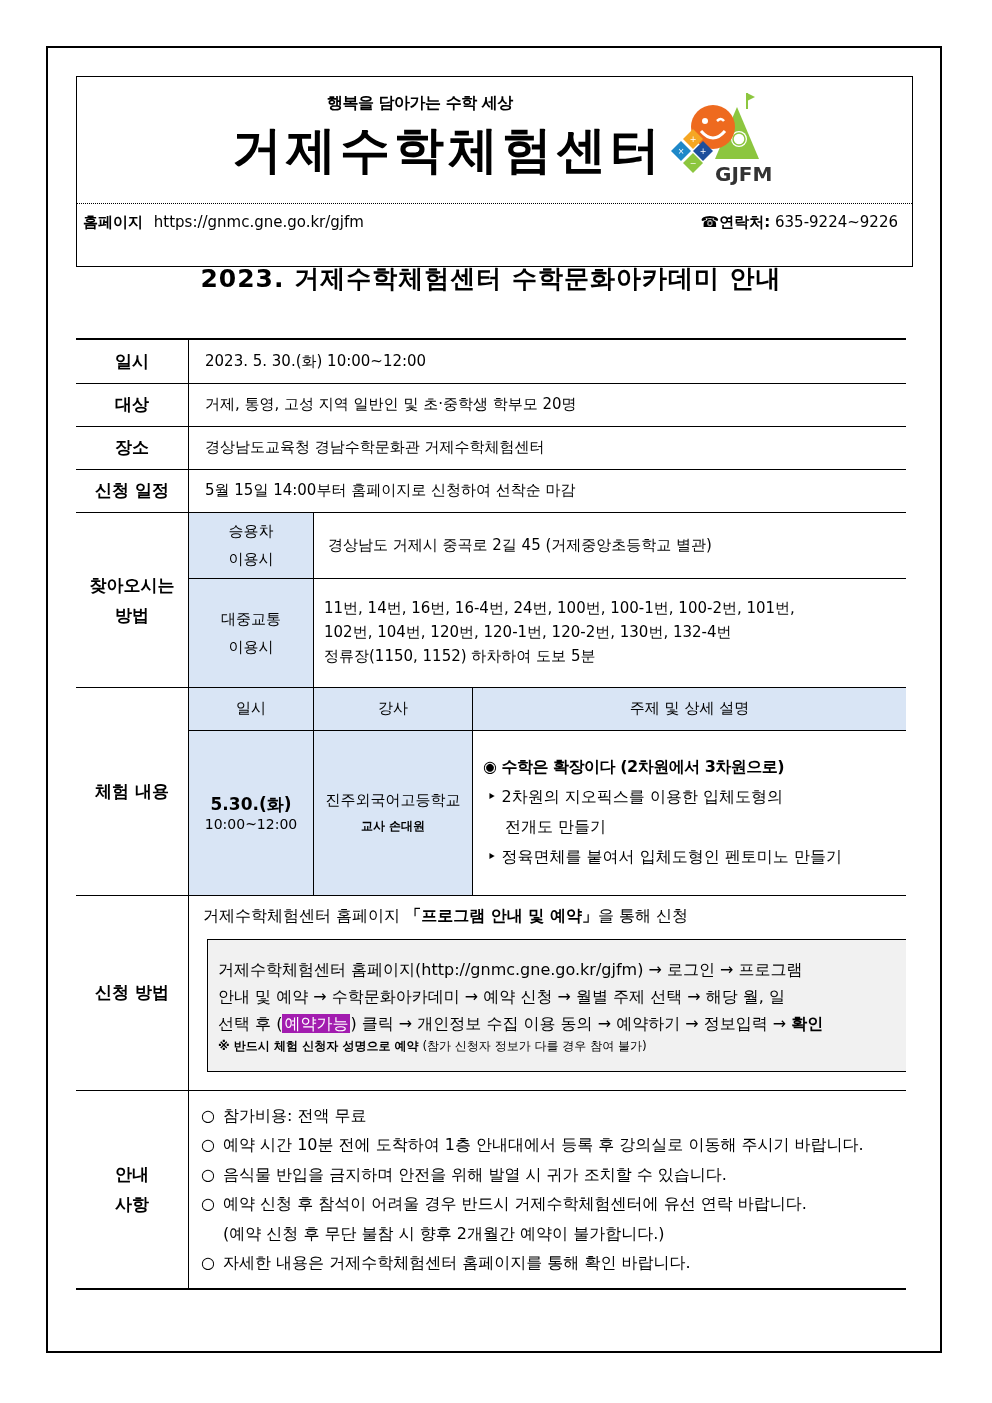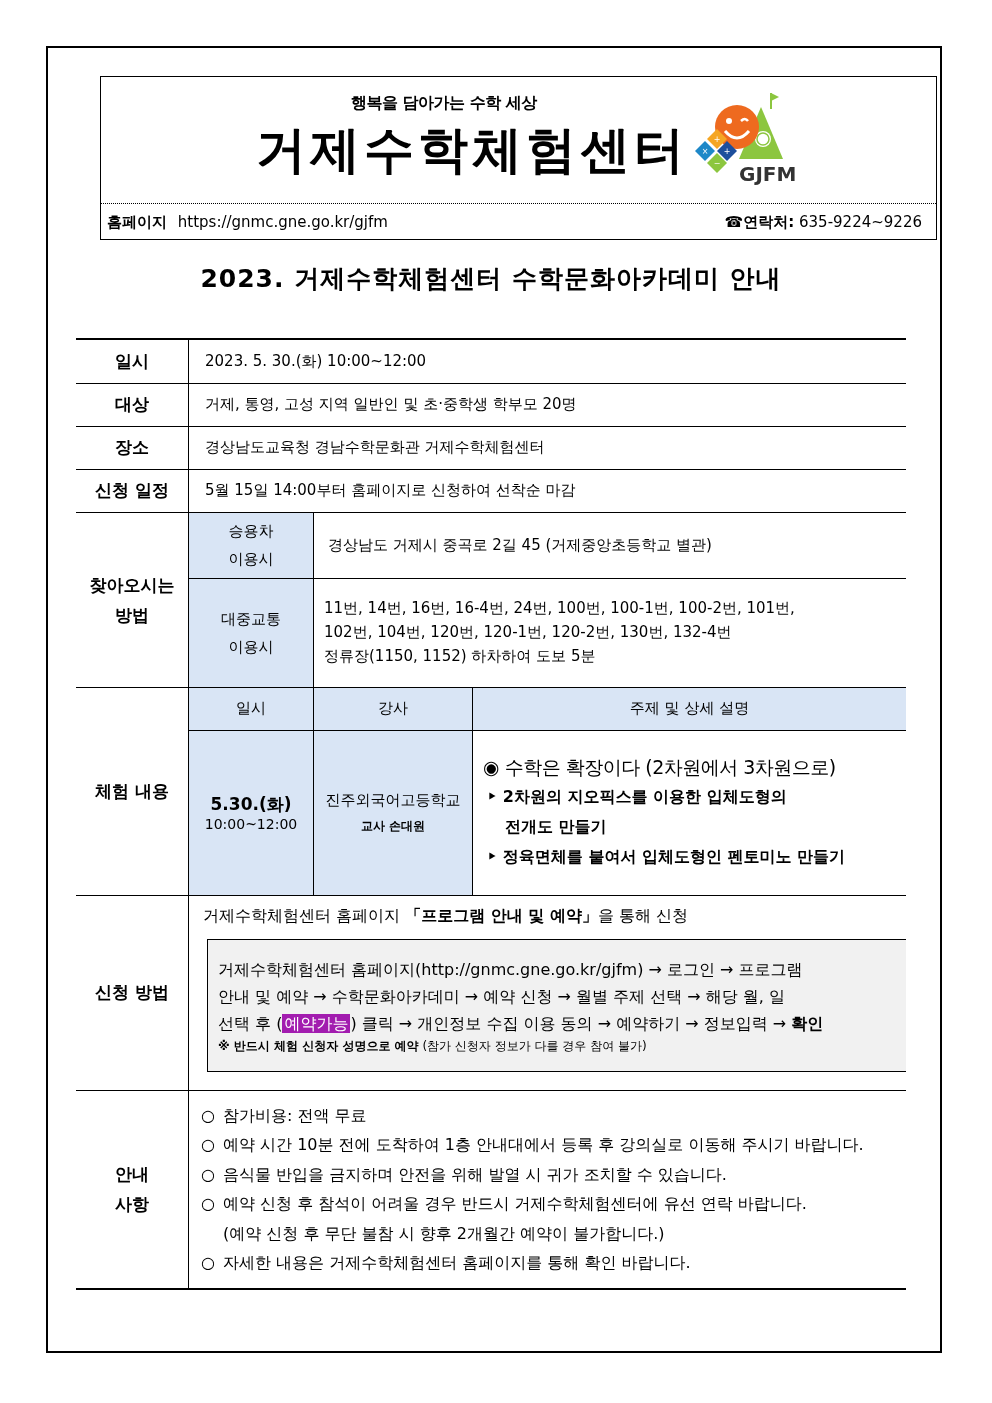--- a/index.html
+++ b/index.html
@@ -1,18 +1,18 @@
 <!DOCTYPE html>
 <html><head>
 <meta charset="utf-8">
 <style>
   html, body { margin: 0; padding: 0; background: #ffffff; }
   body { width: 992px; height: 1403px; position: relative; font-family: "DejaVu Sans", "Liberation Sans", sans-serif; color: #000; overflow: hidden; }
   .page-frame { position: absolute; left: 46px; top: 46px; width: 896px; height: 1307px; border: 2px solid #000; box-sizing: border-box; }
-  .header-box { position: absolute; left: 76px; top: 76px; width: 837px; height: 164px; border: 1px solid #000; box-sizing: border-box; margin-left: 24px; }
+  .header-box { position: absolute; left: 76px; top: 76px; width: 837px; height: 191px; border: 1px solid #000; box-sizing: border-box; }
   .tagline { position: absolute; left: 250px; top: 16px; font-size: 16px; font-weight: bold; letter-spacing: -0.5px; }
   .center-name { position: absolute; left: 155px; top: 40px; font-size: 50px; font-weight: bold; letter-spacing: 4px; }
   .logo { position: absolute; left: 582px; top: 12px; width: 120px; height: 100px; }
   .dotted { position: absolute; left: 0; right: 0; top: 126px; border-top: 1px dotted #000; }
   .homepage { position: absolute; left: 6px; top: 136px; font-size: 15px; }
   .homepage b { margin-right: 6px; }
   .contact { position: absolute; right: 14px; top: 136px; font-size: 15px; }
   .doc-title { position: absolute; left: 76px; width: 830px; top: 262px; text-align: center; font-size: 25px; font-weight: bold; letter-spacing: 1px; }
 
   table.main { position: absolute; left: 76px; top: 338px; width: 830px; border-collapse: collapse; font-size: 15px; }
@@ -24,22 +24,22 @@
   .blue { background: #d9e5f5; }
   .sub-label { text-align: center; line-height: 28px; color: #000000; border-right: 1px solid #000; }
   .transit-text { padding: 14px 10px 16px 10px !important; line-height: 24px; }
   .col-head { text-align: center; height: 42px; border-right: 1px solid #000; }
   .session-date { text-align: center; border-right: 1px solid #000; }
   .session-date .d { font-size: 17px; font-weight: bold; }
   .session-date .t { font-size: 14px; }
   .lecturer { text-align: center; border-right: 1px solid #000; line-height: 26px; }
   .lecturer .n { font-weight: bold; font-size: 12px; }
   .topic { padding: 18px 10px 20px 10px !important; line-height: 30px; }
-  .topic .main-t { font-size: 19px; font-weight: normal; letter-spacing: -0.5px; }
-  .topic .bullet { font-size: 16px; padding-left: 4px; font-weight: bold; }
+  .topic .main-t { font-size: 16px; font-weight: bold; letter-spacing: -0.5px; }
+  .topic .bullet { font-size: 16px; padding-left: 4px; }
   .topic .bullet .cont { padding-left: 18px; display: block; }
   .apply-intro { padding: 10px 0 0 14px; font-size: 16px; }
   .apply-box { margin: 12px 0 16px 18px; background: #f1f1f1; border: 1px solid #000; border-right: none; padding: 16px 6px 16px 10px; font-size: 16px; line-height: 27px; }
   .hl { background: #a21caf; color: #fff; padding: 0 2px; }
   .note { font-size: 12px; line-height: 18px; }
   .notes-cell { padding: 10px 0 10px 12px !important; line-height: 29.5px; font-size: 16px; }
   .notes-cell .item { white-space: nowrap; }
   .notes-cell .circ { display: inline-block; width: 22px; }
   .notes-cell .indent { padding-left: 22px; }
 </style>

